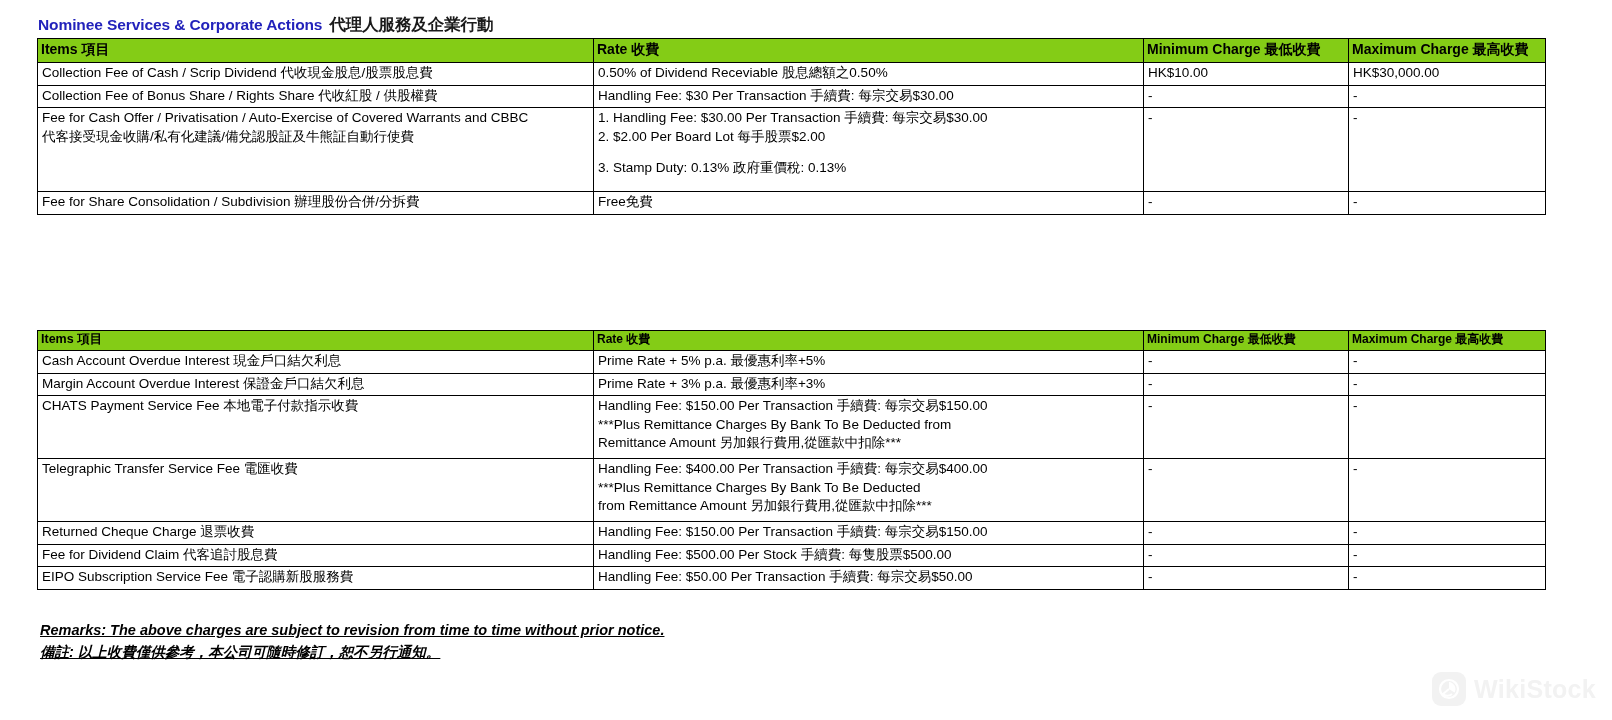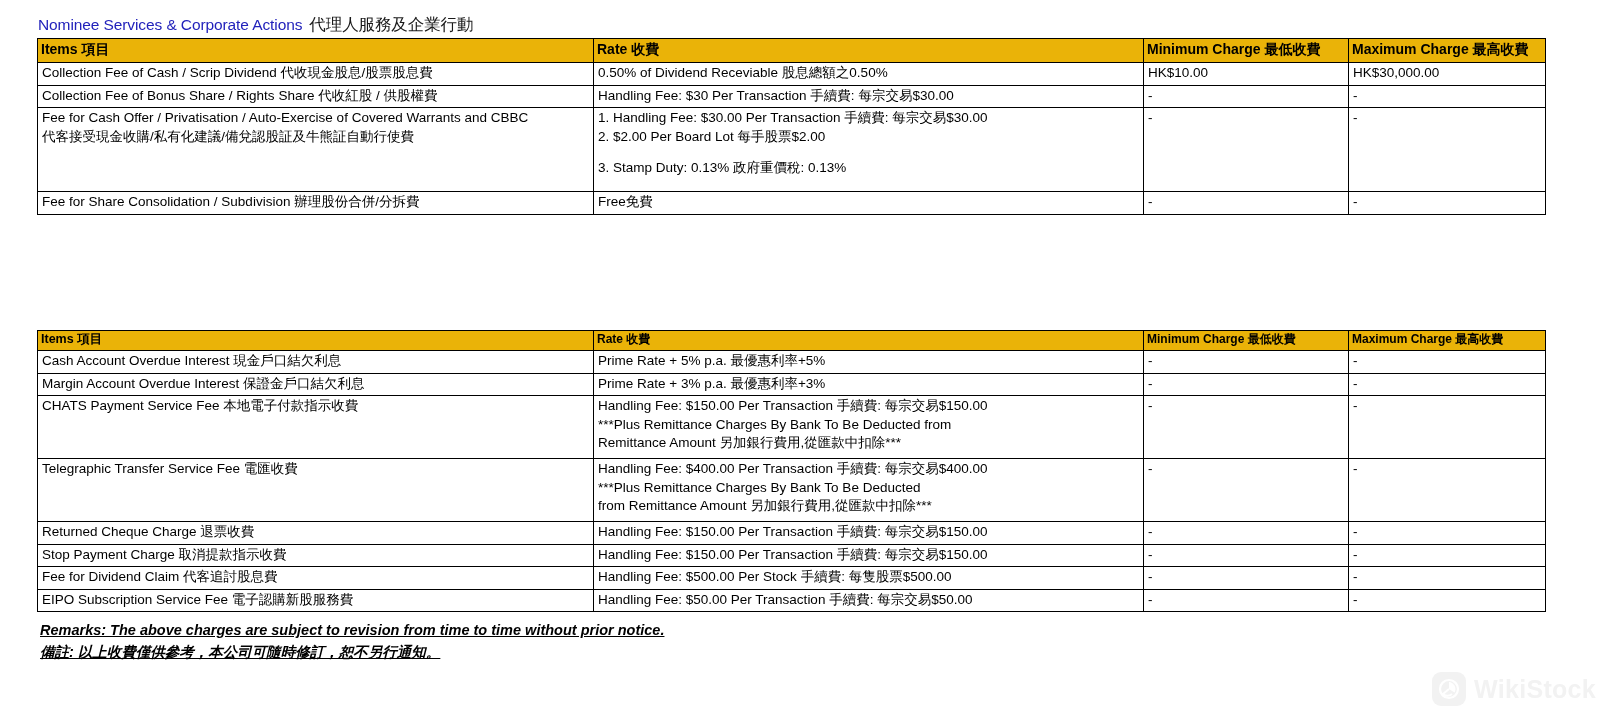--- a/index.html
+++ b/index.html
@@ -16,21 +16,21 @@
     position: relative;
   }
   .page {
     position: relative;
     width: 1612px;
     height: 720px;
   }
 
   .section-title {
     color: #2222bb;
-    font-weight: normal;
+    font-weight: bold;
     font-size: 15.5px;
     letter-spacing: -0.1px;
     white-space: nowrap;
   }
   .section-title .cn {
     font-size: 16.5px;
     padding-left: 7px;
   }
 
   table.fee-table {
@@ -42,21 +42,21 @@
   table.fee-table td, table.fee-table th {
     border: 1.4px solid #000;
     padding: 1px 4px 2px 4px;
     vertical-align: top;
     line-height: 1.37;
     font-weight: normal;
     text-align: left;
     overflow: hidden;
   }
   table.fee-table thead th {
-    background: #eab308;
+    background: #84cc16;
     font-weight: bold;
     font-size: 14px;
     padding: 1px 3px 3px 3px;
     white-space: nowrap;
   }
   th.h-items { text-align: left; }
   th.h-rate  { text-align: center; }
   th.h-min   { text-align: center; }
   th.h-max   { text-align: center; margin-left: 16px; }
 
@@ -252,30 +252,20 @@
               <span class="line">Returned Cheque Charge 退票收費</span>
             </td>
             <td>
               <span class="line">Handling Fee: $150.00 Per Transaction 手續費: 每宗交易$150.00</span>
             </td>
             <td class="num">-</td>
             <td class="num">-</td>
           </tr>
           <tr style="height: 21px;">
             <td>
-              <span class="line">Stop Payment Charge 取消提款指示收費</span>
-            </td>
-            <td>
-              <span class="line">Handling Fee: $150.00 Per Transaction 手續費: 每宗交易$150.00</span>
-            </td>
-            <td class="num">-</td>
-            <td class="num">-</td>
-          </tr>
-          <tr style="height: 21px;">
-            <td>
               <span class="line">Fee for Dividend Claim 代客追討股息費</span>
             </td>
             <td>
               <span class="line">Handling Fee: $500.00 Per Stock 手續費: 每隻股票$500.00</span>
             </td>
             <td class="num">-</td>
             <td class="num">-</td>
           </tr>
           <tr style="height: 21px;">
             <td>

